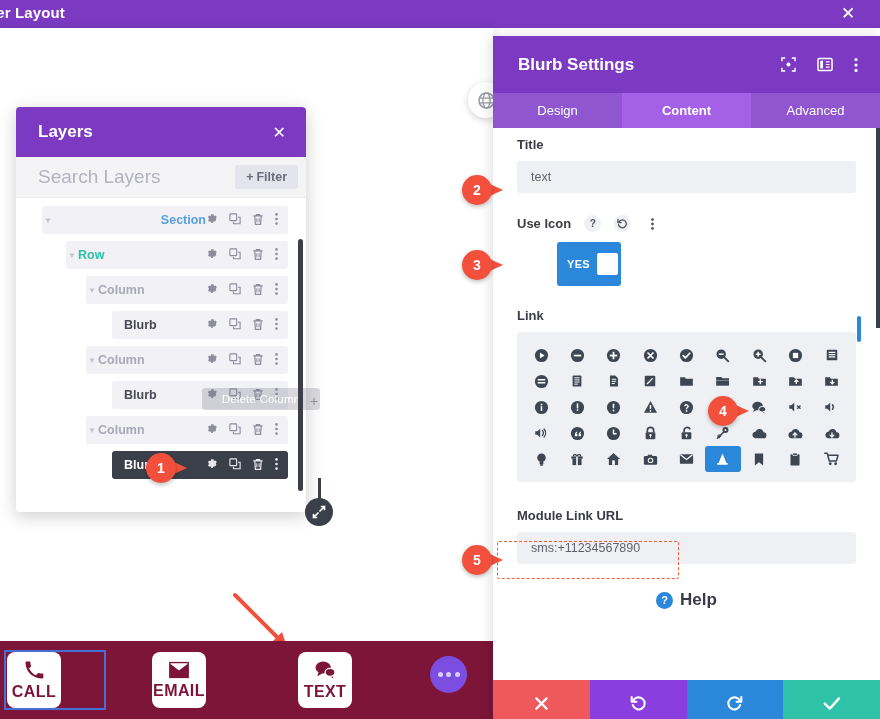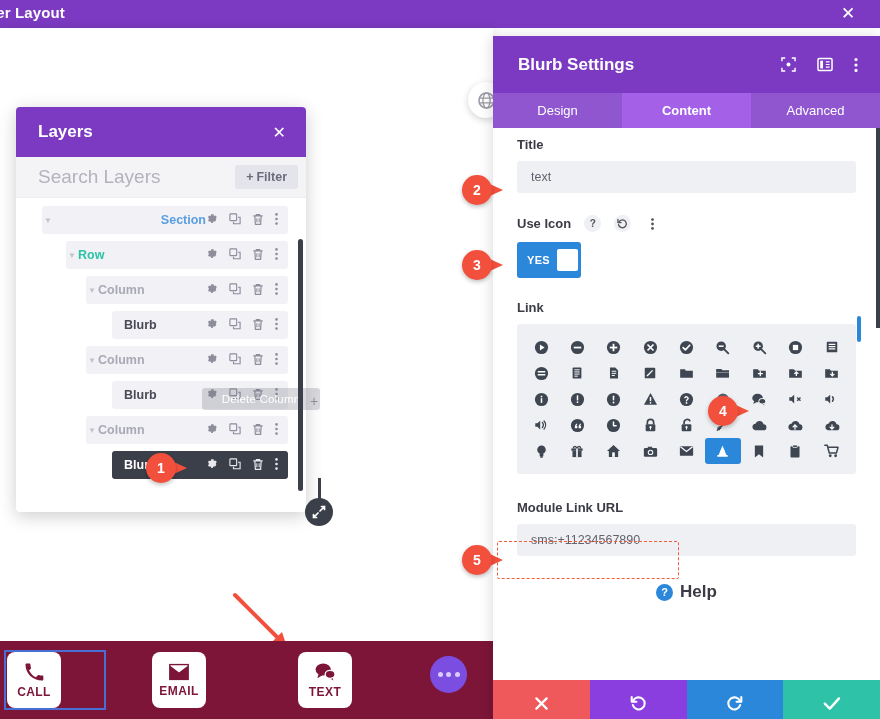--- a/index.html
+++ b/index.html
@@ -109,21 +109,21 @@
   .footer {
     position: absolute; left: 0; top: 641px; width: 493px; height: 78px;
     background: #7d1538;
   }
   .fbtn {
     position: absolute; top: 11px; width: 54px; height: 56px;
     background: #ffffff; border-radius: 8px;
     display: flex; flex-direction: column; align-items: center; justify-content: center;
     color: #7d1538; cursor: pointer;
   }
-  .fbtn .flabel { font-size: 12px; font-weight: 600; letter-spacing: .4px; margin-top: 3px; }
+  .fbtn .flabel { font-size: 16px; font-weight: 600; letter-spacing: .4px; margin-top: 3px; }
   .fbtn-call { left: 7px; }
   .fbtn-email { left: 152px; }
   .fbtn-text { left: 298px; }
   .call-outline {
     position: absolute; left: 4px; top: 650px; width: 102px; height: 60px;
     border: 2px solid #4a6fd4; pointer-events: none;
   }
   .fdots {
     position: absolute; left: 430px; top: 656px; width: 37px; height: 37px;
     background: #7b4de0; border-radius: 50%;
@@ -168,22 +168,22 @@
   .row-label { display: flex; align-items: center; gap: 13px; margin-bottom: 10px; }
   .row-label .field-label { margin-bottom: 0; }
   .mini-ic {
     width: 17px; height: 17px; border-radius: 50%; background: #eef0f4;
     display: flex; align-items: center; justify-content: center;
     font-size: 10px; color: #55555f; font-weight: 700; cursor: pointer;
   }
   .mini-ic.plain { background: transparent; }
 
   .toggle {
-    width: 64px; height: 36px; background: #2b87da; border-radius: 3px;
-    display: flex; align-items: center; cursor: pointer; padding: 3px;
+    width: 64px; height: 44px; background: #2b87da; border-radius: 3px;
+    display: flex; align-items: center; cursor: pointer; padding: 3px; margin-left: 40px;
   }
   .toggle .tlabel { color: #fff; font-size: 11px; font-weight: 700; padding: 0 7px; letter-spacing: .3px; }
   .toggle .knob { width: 30px; height: 22px; background: #fff; border-radius: 2px; }
 
   .icon-grid {
     background: #eef0f4; border-radius: 3px; padding: 10px 6px;
     display: grid; grid-template-columns: repeat(9, 1fr); gap: 0px;
   }
   .icell {
     height: 26px; display: flex; align-items: center; justify-content: center;

